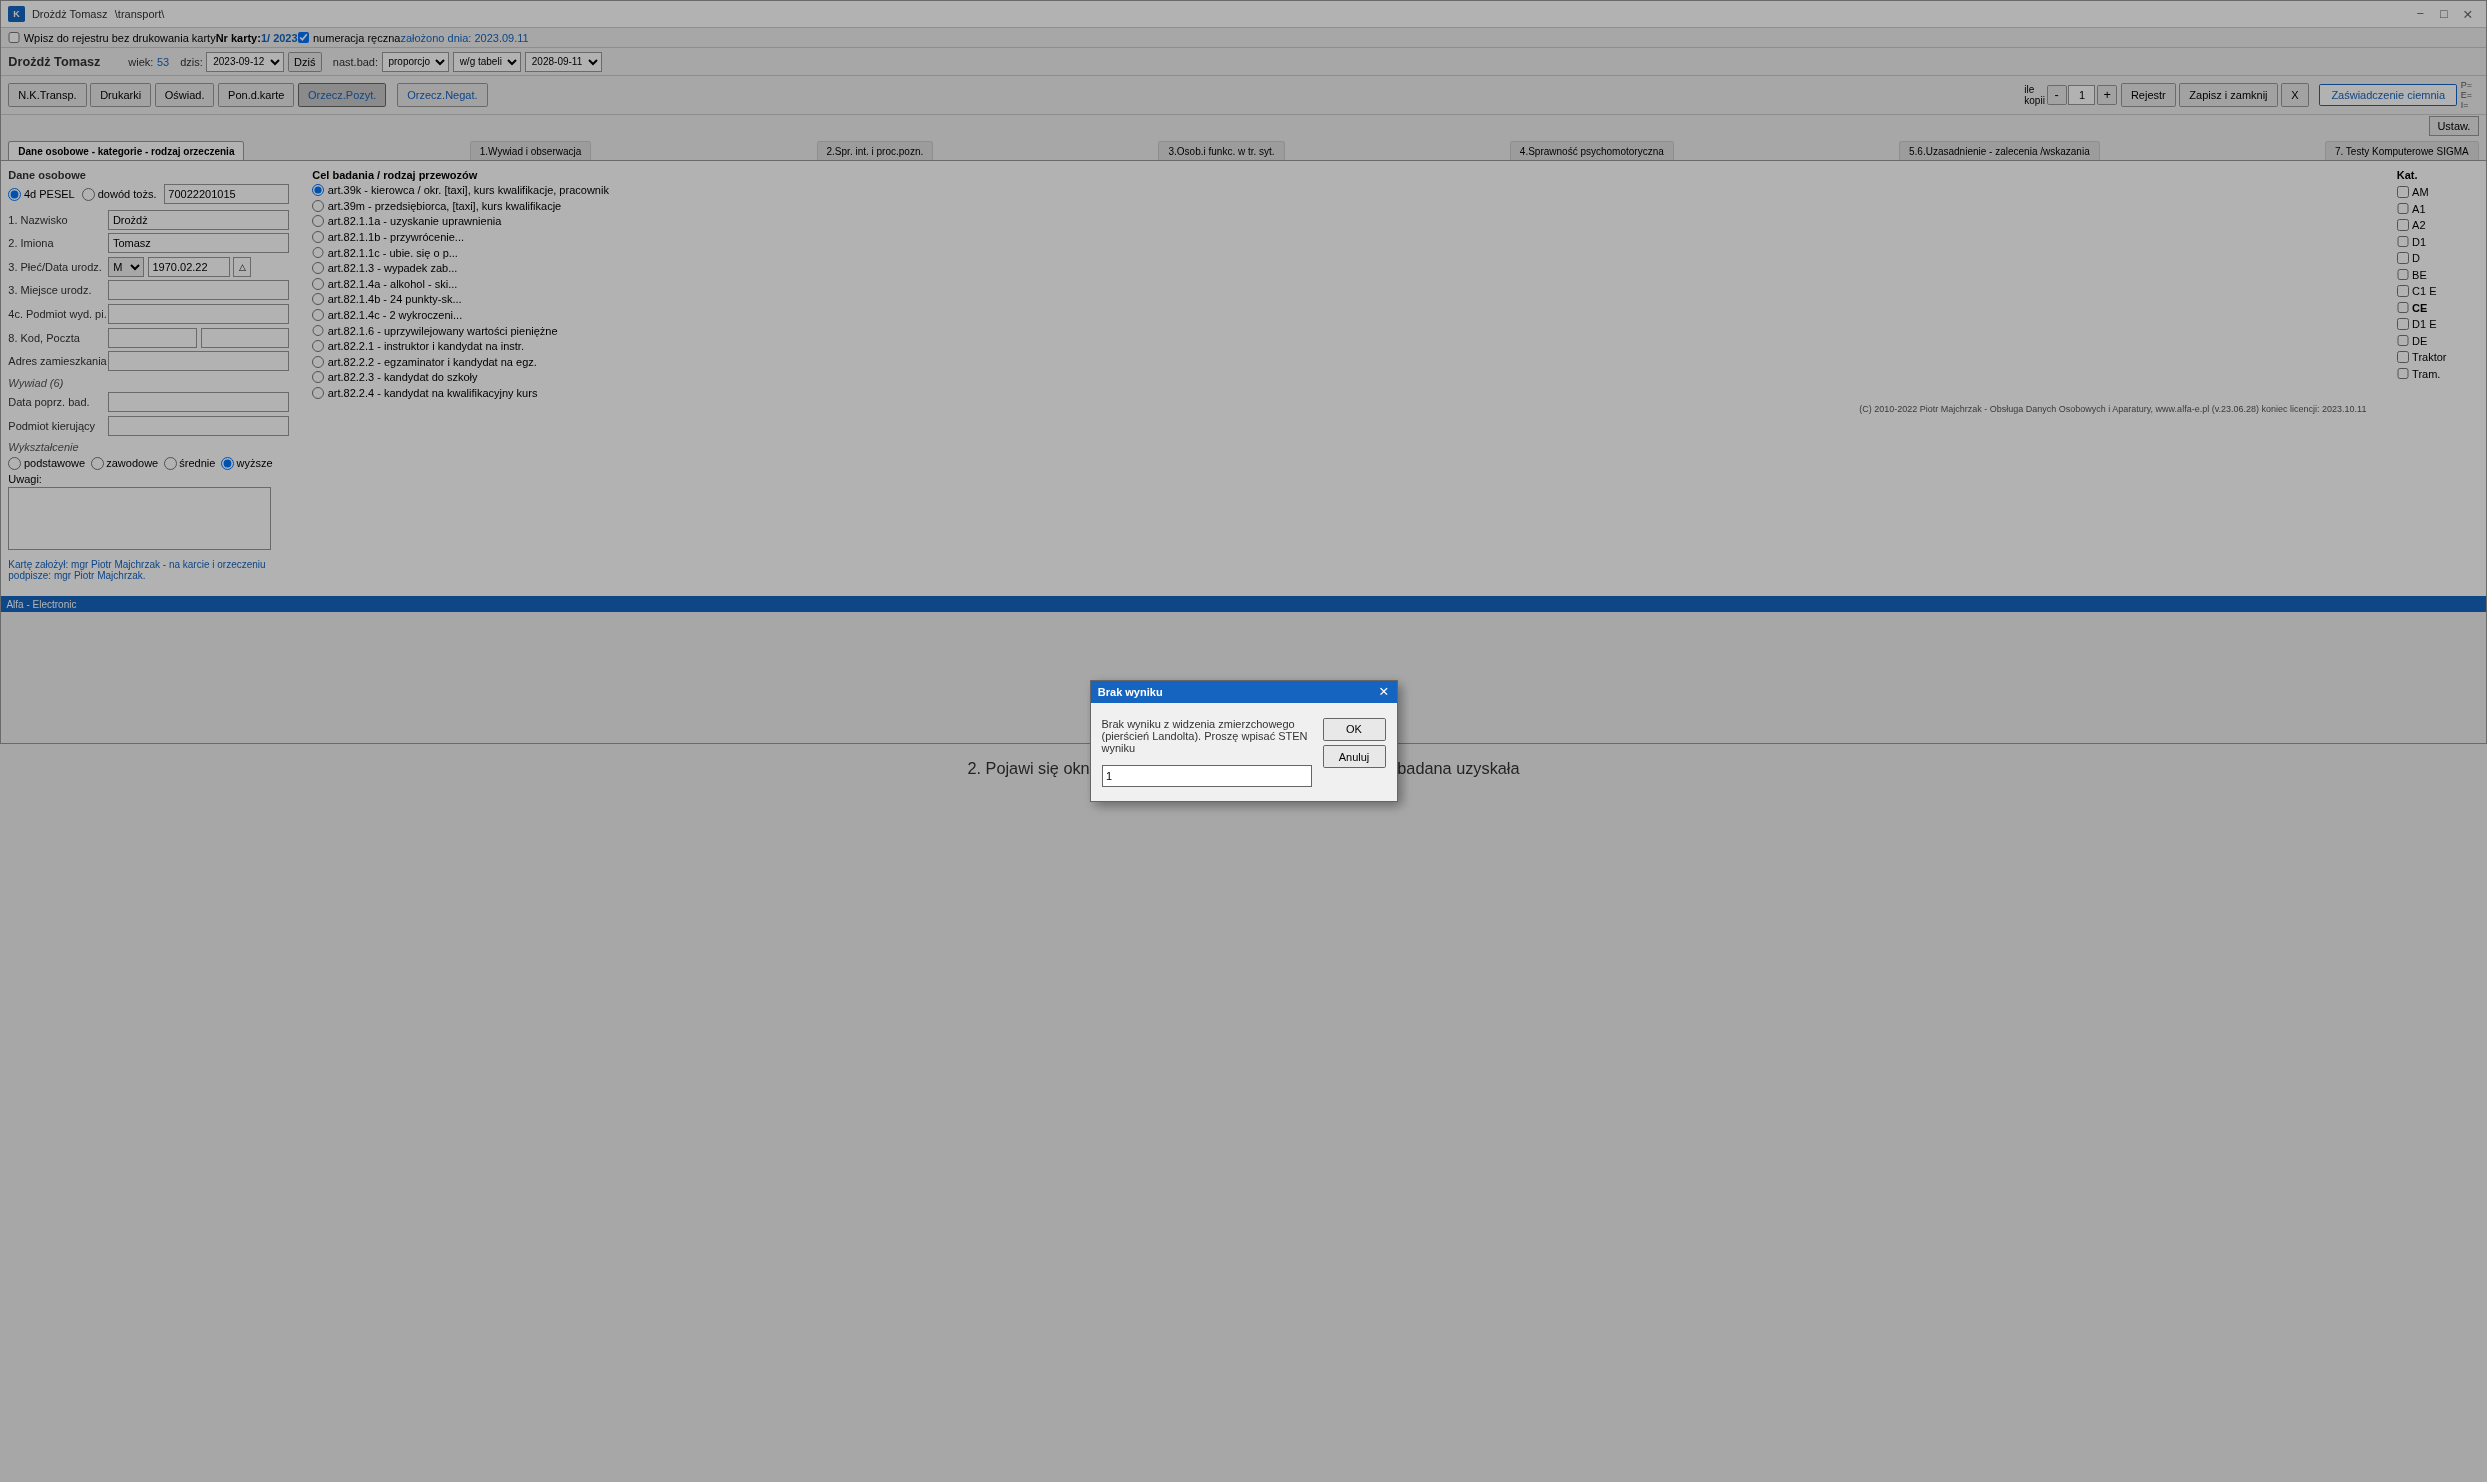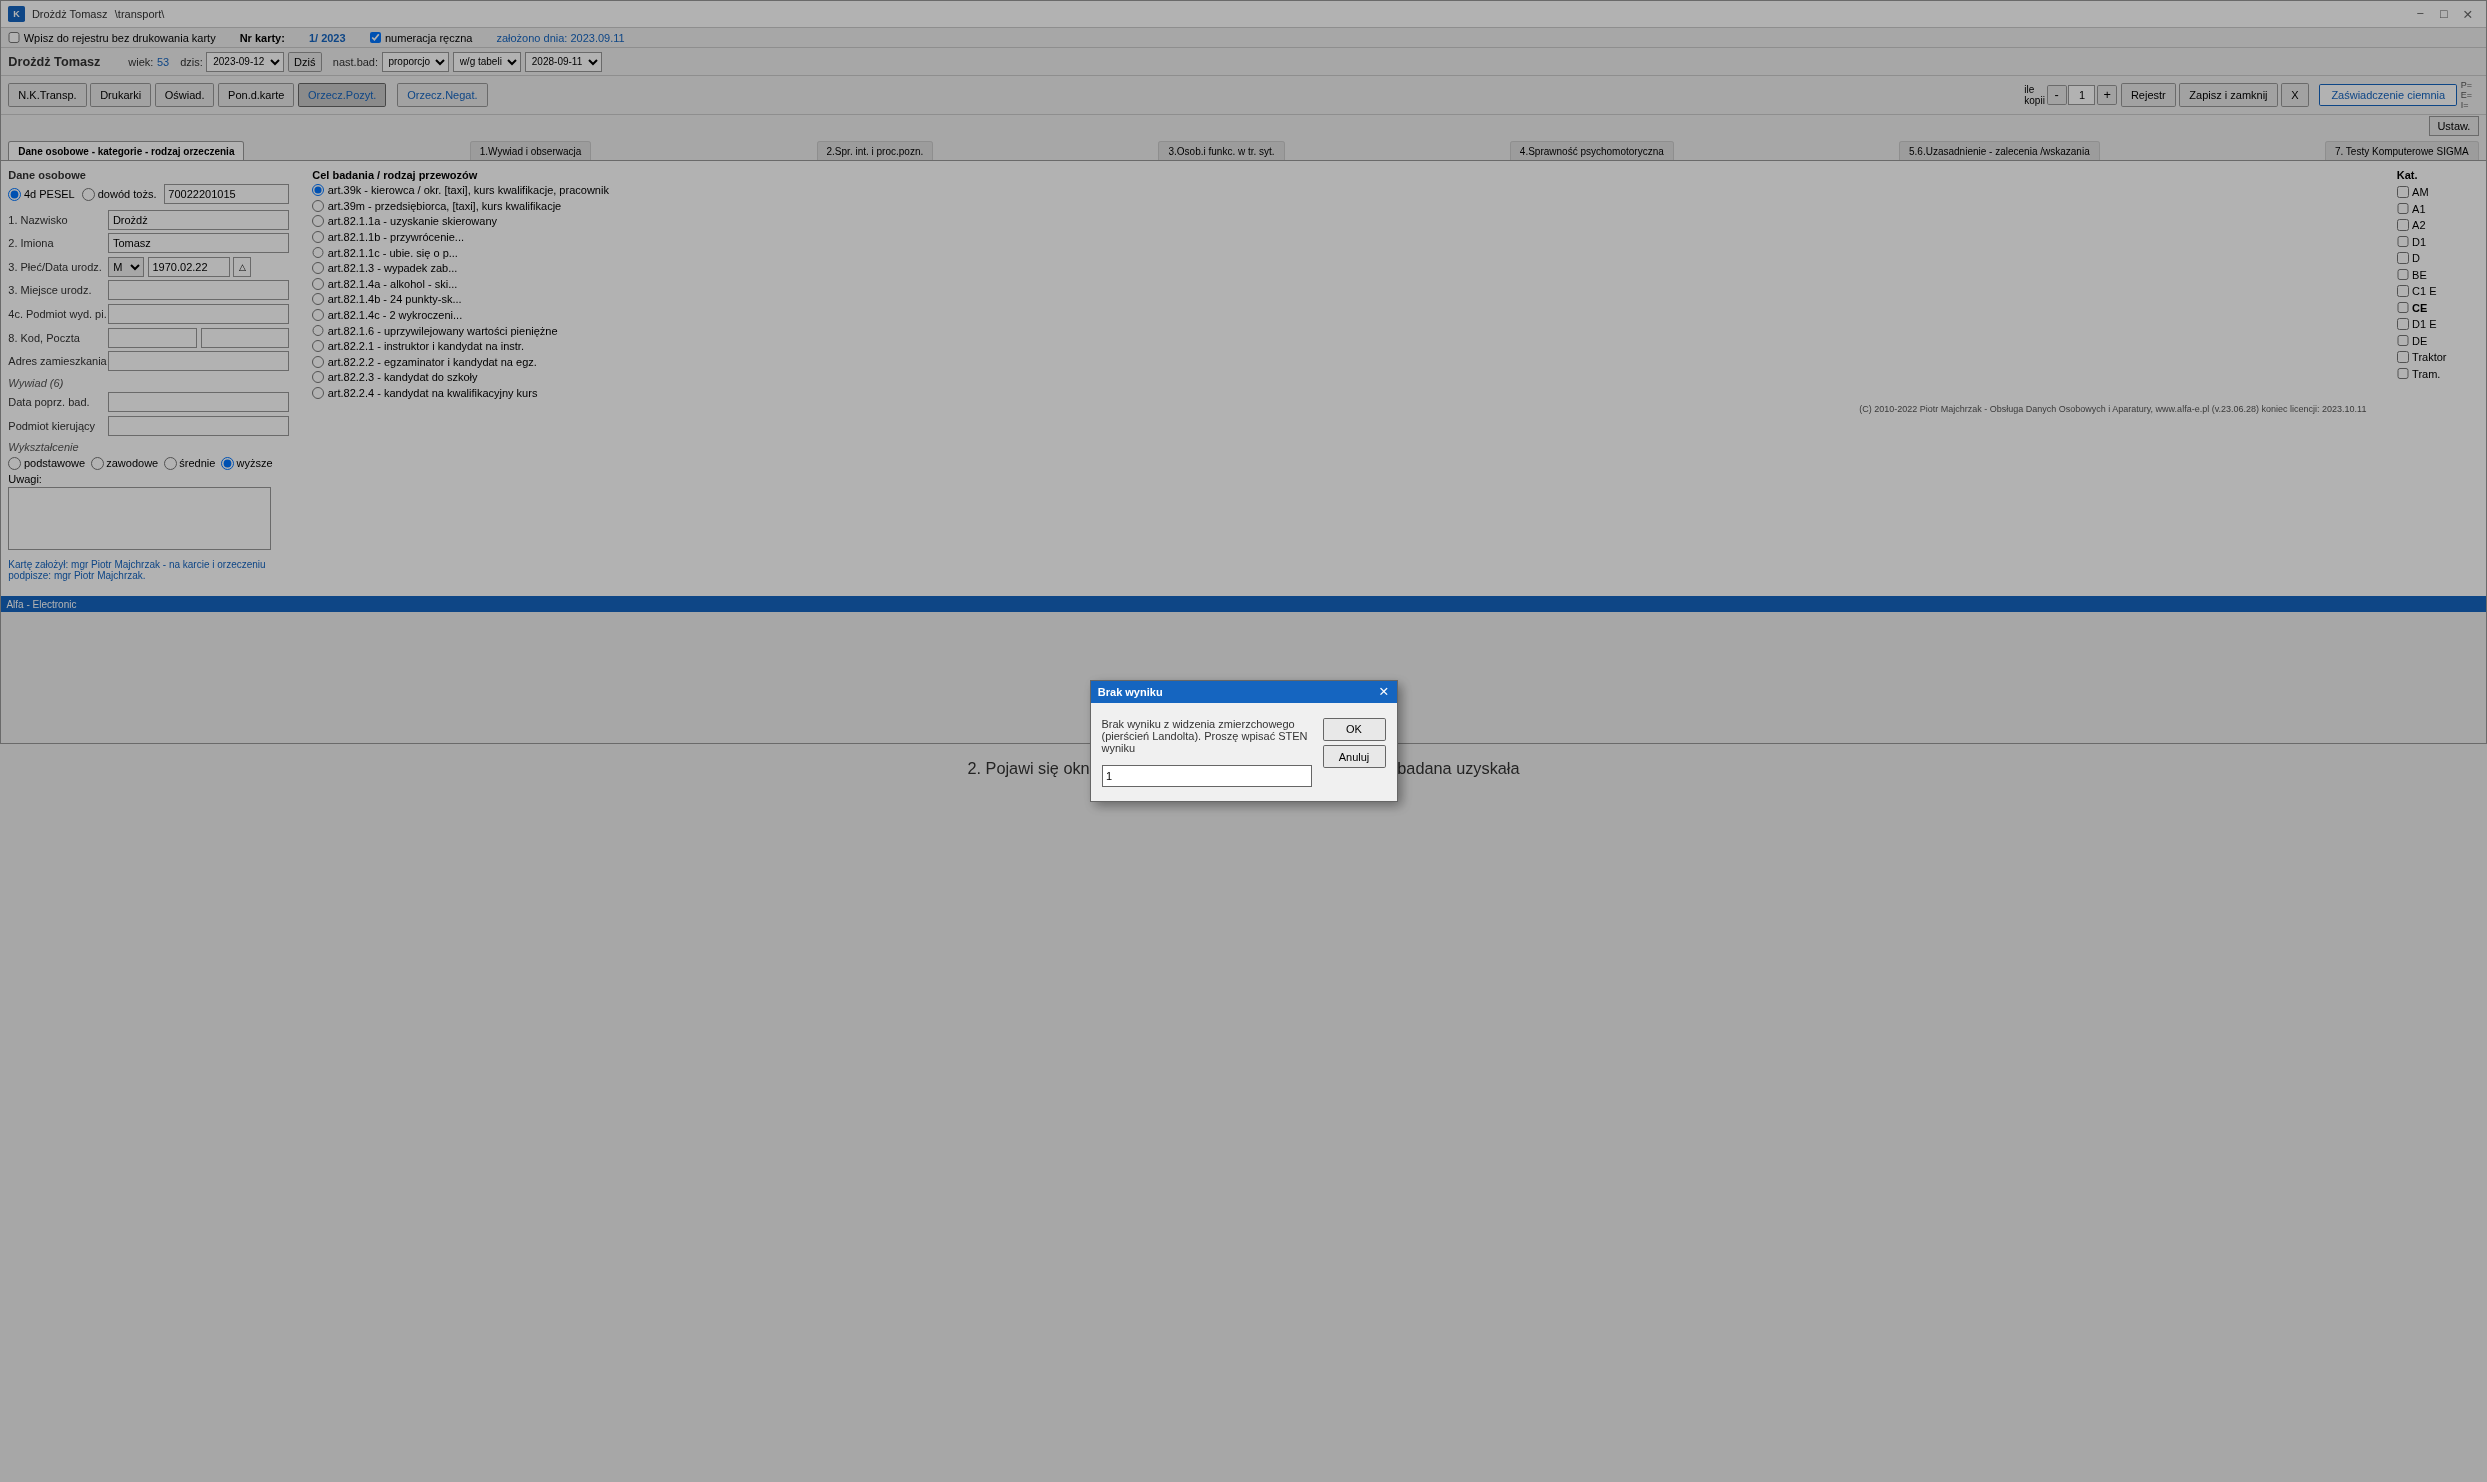--- a/index.html
+++ b/index.html
@@ -23,21 +23,21 @@
     .title-bar-text { font-size: 11px; color: #333; }
     .title-bar-controls { display: flex; gap: 1.8px; }
     .title-btn { width: 22px; height: 18px; border: none; background: transparent; cursor: pointer; display: flex; align-items: center; justify-content: center; font-size: 12.7px; color: #666; }
 
     
     .toolbar-top {
       background: #f0f0f0;
       padding: 3.6px 7.3px;
       display: flex;
       align-items: flex-start;
-      gap: 24px;
+      gap: 0;
       border-bottom: 0.9px solid #ccc;
     }
     .checkbox-label { display: flex; align-items: center; gap: 3.6px; font-size: 11px; }
     .toolbar-top input[type="checkbox"] { width: 11.8px; height: 11.8px; }
     .nr-karta-label { font-size: 11px; font-weight: bold; }
     .nr-karta-value { color: #1565c0; font-weight: bold; font-size: 11px; }
     .zalozono-label { font-size: 11px; color: #1565c0; }
 
     
     .patient-row {
@@ -389,21 +389,21 @@
       <div class="radio-item">
         <input type="radio" name="cel" checked="" style="">
         <span>art.39k - kierowca / okr. [taxi], kurs kwalifikacje, pracownik</span>
       </div>
       <div class="radio-item">
         <input type="radio" name="cel" style="">
         <span>art.39m - przedsiębiorca, [taxi], kurs kwalifikacje</span>
       </div>
       <div class="radio-item">
         <input type="radio" name="cel" style="">
-        <span>art.82.1.1a - uzyskanie skierowany</span>
+        <span>art.82.1.1a - uzyskanie uprawnienia</span>
       </div>
       <div class="radio-item">
         <input type="radio" name="cel" style="">
         <span>art.82.1.1b - przywrócenie...</span>
       </div>
       <div class="radio-item">
         <input type="radio" name="cel" style="">
         <span>art.82.1.1c - ubie. się o p...</span>
       </div>
       <div class="radio-item">

